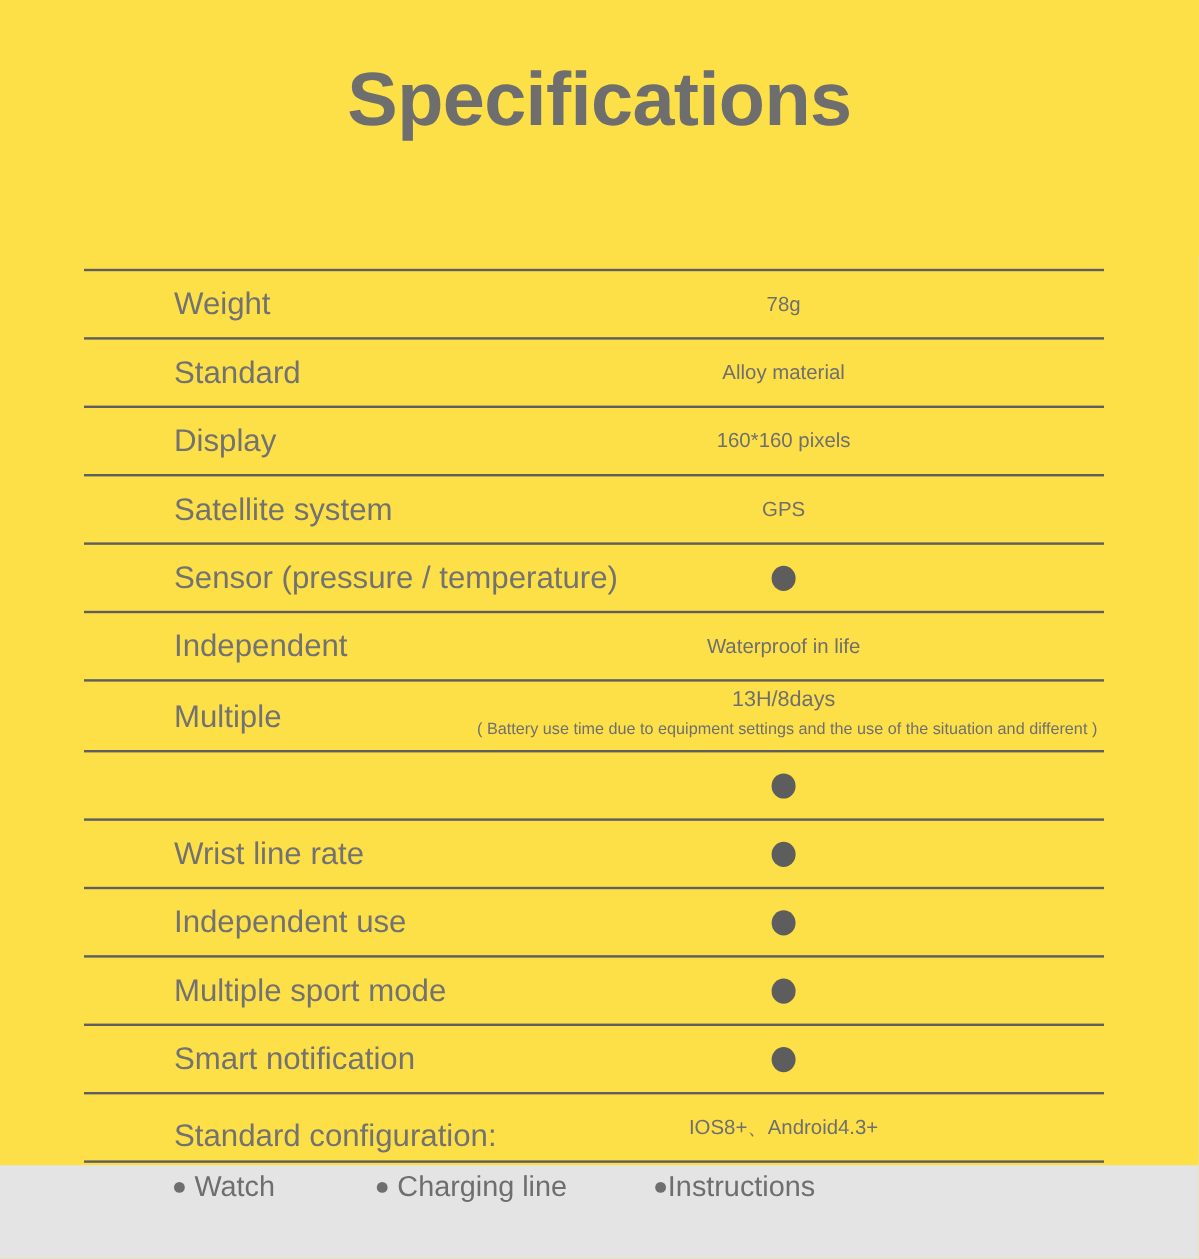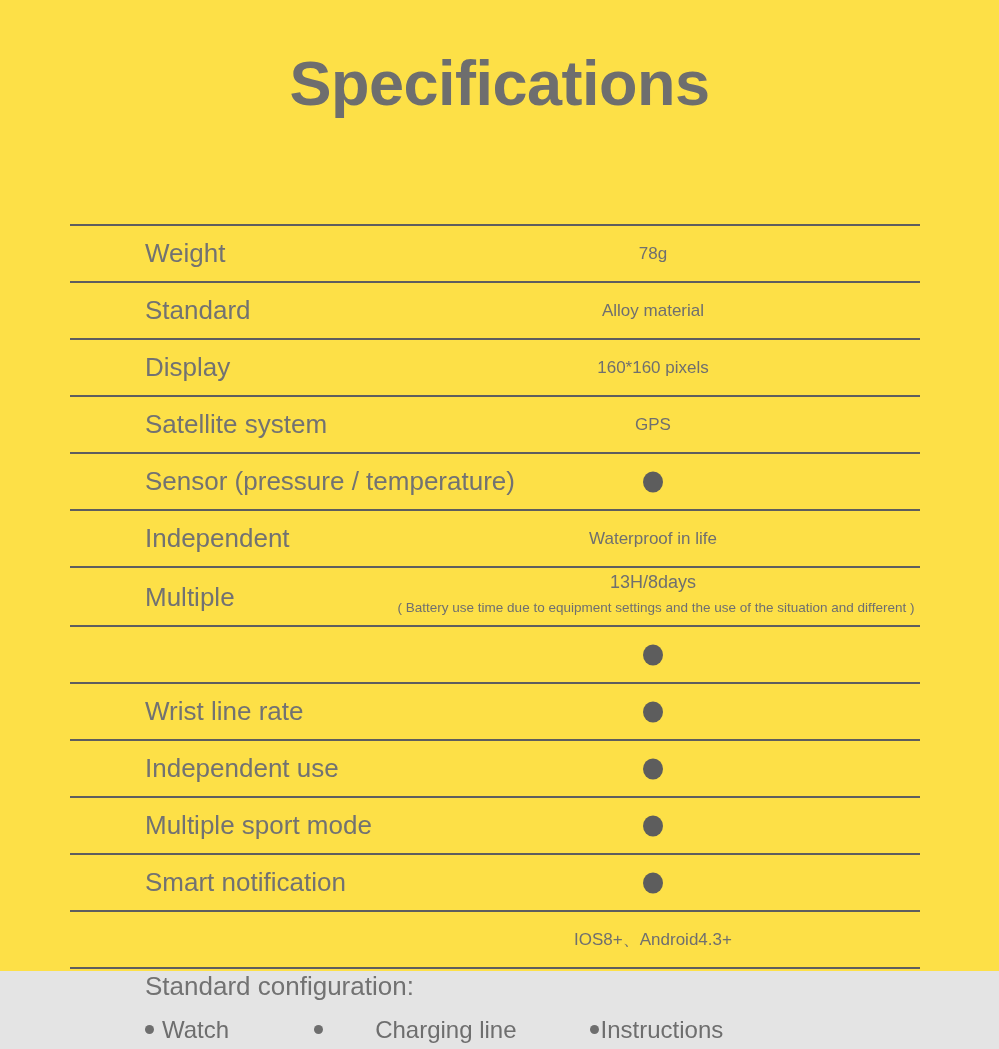--- a/index.html
+++ b/index.html
@@ -118,21 +118,21 @@
     text-align: center;
     font-size: 13.5px;
     color: #6f6f6f;
     white-space: nowrap;
   }
 
   
   .std-config {
     position: absolute;
     left: 145px;
-    top: 972px;
+    top: 932px;
     width: 800px;
   }
   .std-config .std-title {
     font-size: 26px;
     color: #727272;
     line-height: 1.15;
   }
   .std-list {
     margin-top: 16px;
     display: flex;
@@ -152,21 +152,21 @@
     height: 9px;
     border-radius: 50%;
     background: #6e6e6e;
     margin-right: 8px;
     flex: 0 0 auto;
   }
   .std-item.tight .sdot {
     margin-right: 2px;
   }
   .std-item.gap1 { margin-left: 0; }
-  .std-item.gap2 { margin-left: 85px; gap: 44px; }
+  .std-item.gap2 { margin-left: 85px; }
   .std-item.gap3 { margin-left: 73px; }
 </style>
 </head>
 <body>
 
 <div class="page">
 
   <div class="title">Specifications</div>
 
   <div class="spec-table">

